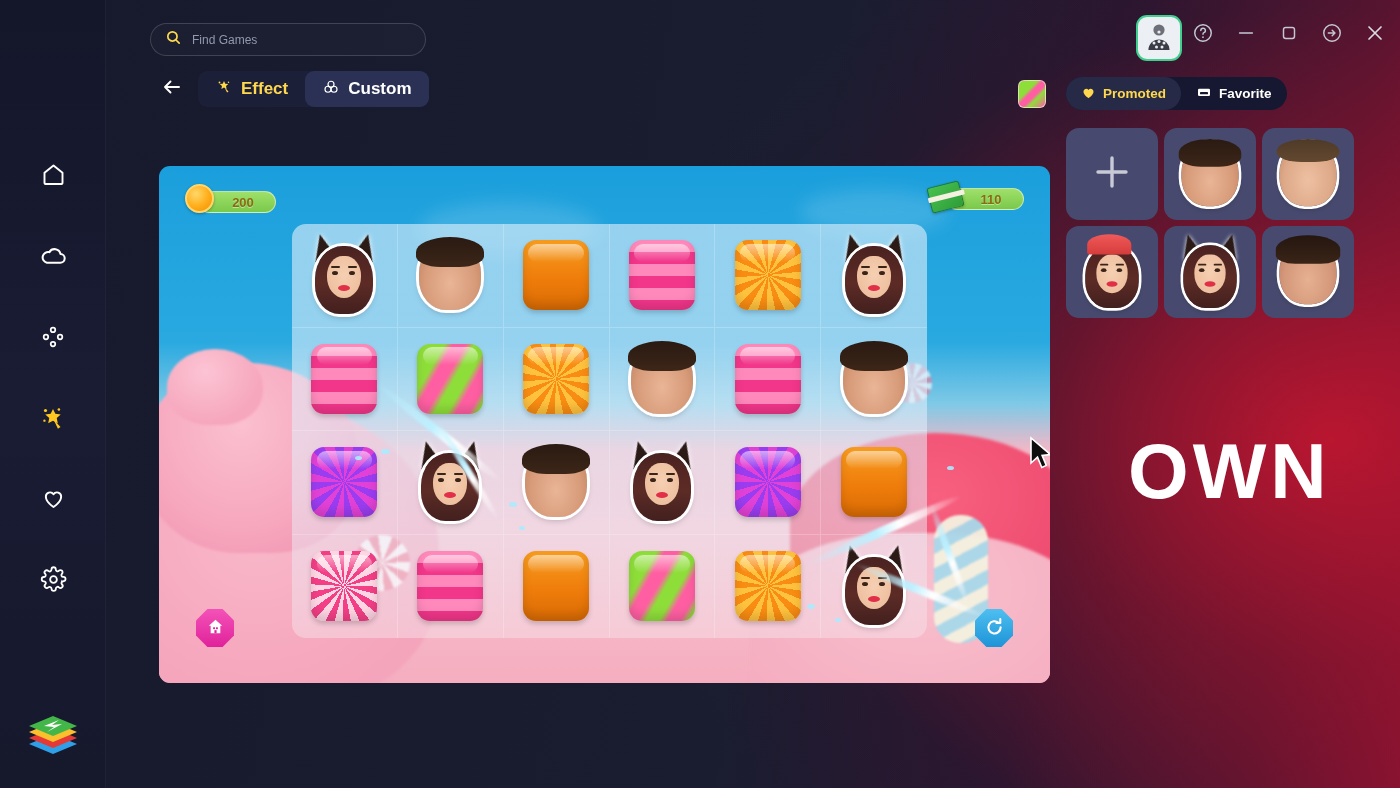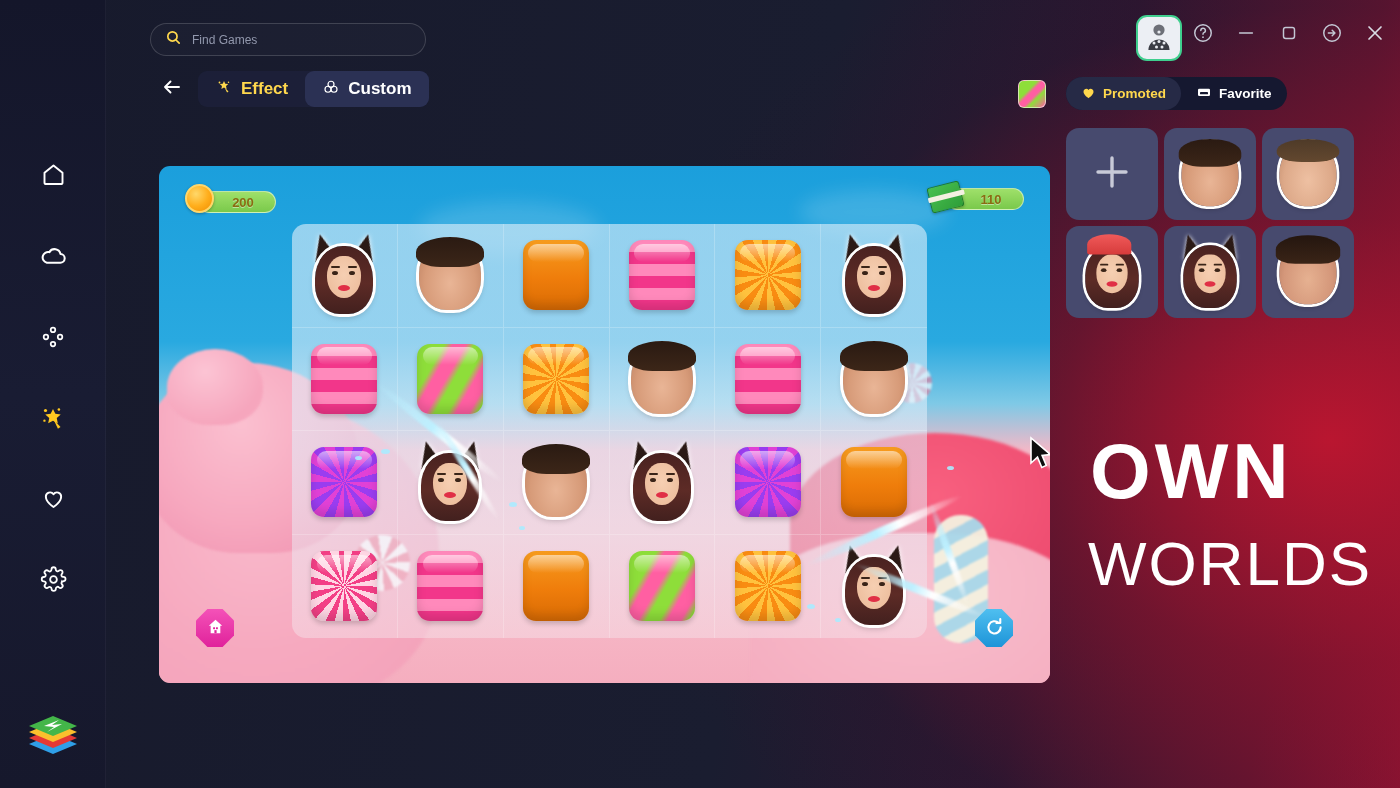--- a/index.html
+++ b/index.html
@@ -356,21 +356,21 @@
   .av-cell .face, .av-cell .catgirl { transform: scale(0.92); }
   #save-button {
     position: absolute; left: 1113px; top: 330px;
     width: 196px; height: 38px; border-radius: 8px;
     background: #1d92d6; color: #fff;
     display:flex; align-items:center; justify-content:center;
     font-size: 16.5px; font-weight: 600; letter-spacing: 0.6px;
     cursor:pointer; z-index: 22;
   }
   #brand-own {
-    position:absolute; left: 1090px; top: 432px;
+    position:absolute; left: 1128px; top: 432px;
     color:#fff; font-size: 78px; font-weight: 800; letter-spacing: 4px; line-height: 1;
     z-index: 22;
   }
   #brand-worlds {
     position:absolute; left: 1088px; top: 533px;
     color:#fff; font-size: 62px; font-weight: 400; letter-spacing: 2px; line-height: 1;
     z-index: 22;
   }
   .redhat {
     position:absolute; left: 10px; top: -2px; width: 48px; height: 22px;
@@ -808,15 +808,14 @@
       </div>
     </div>
 
     <div class="av-cell">
       <div class="face f-andrew"></div>
     </div>
   </div>
 
 
   <div id="brand-own">OWN</div>
-  <div id="brand-worlds">WORLDS</div>
 
 </div>
 
 </body></html>

